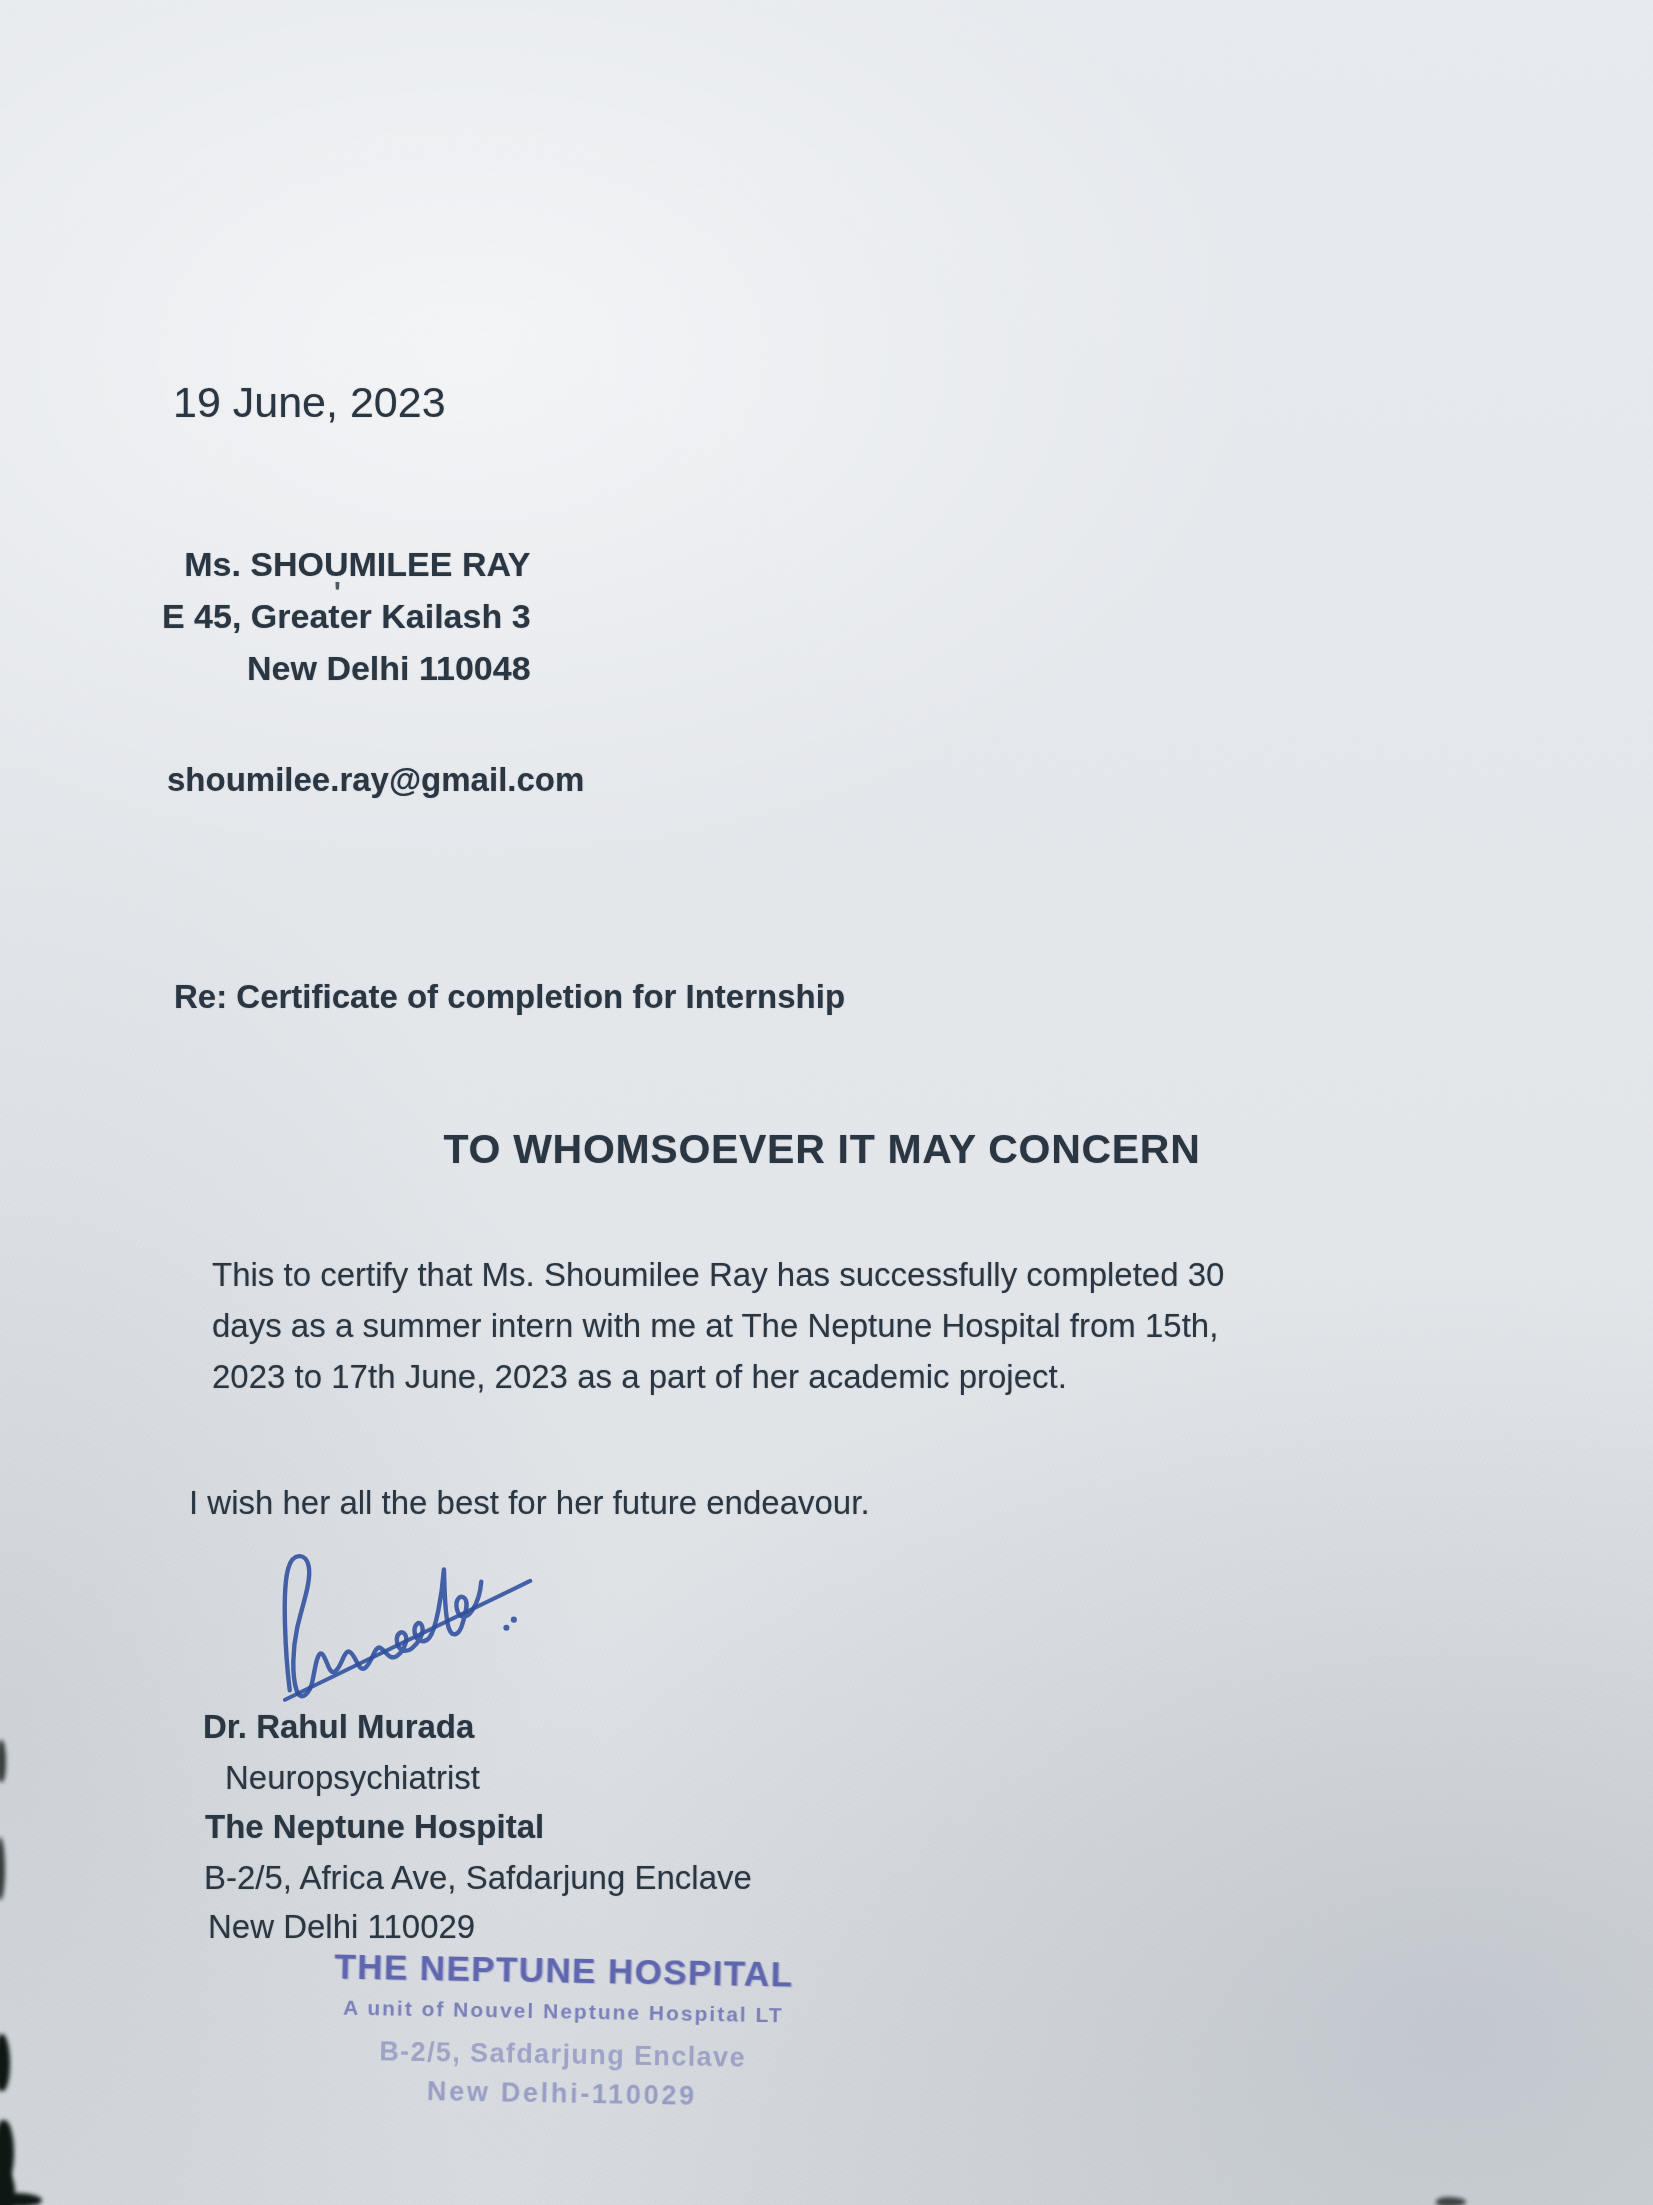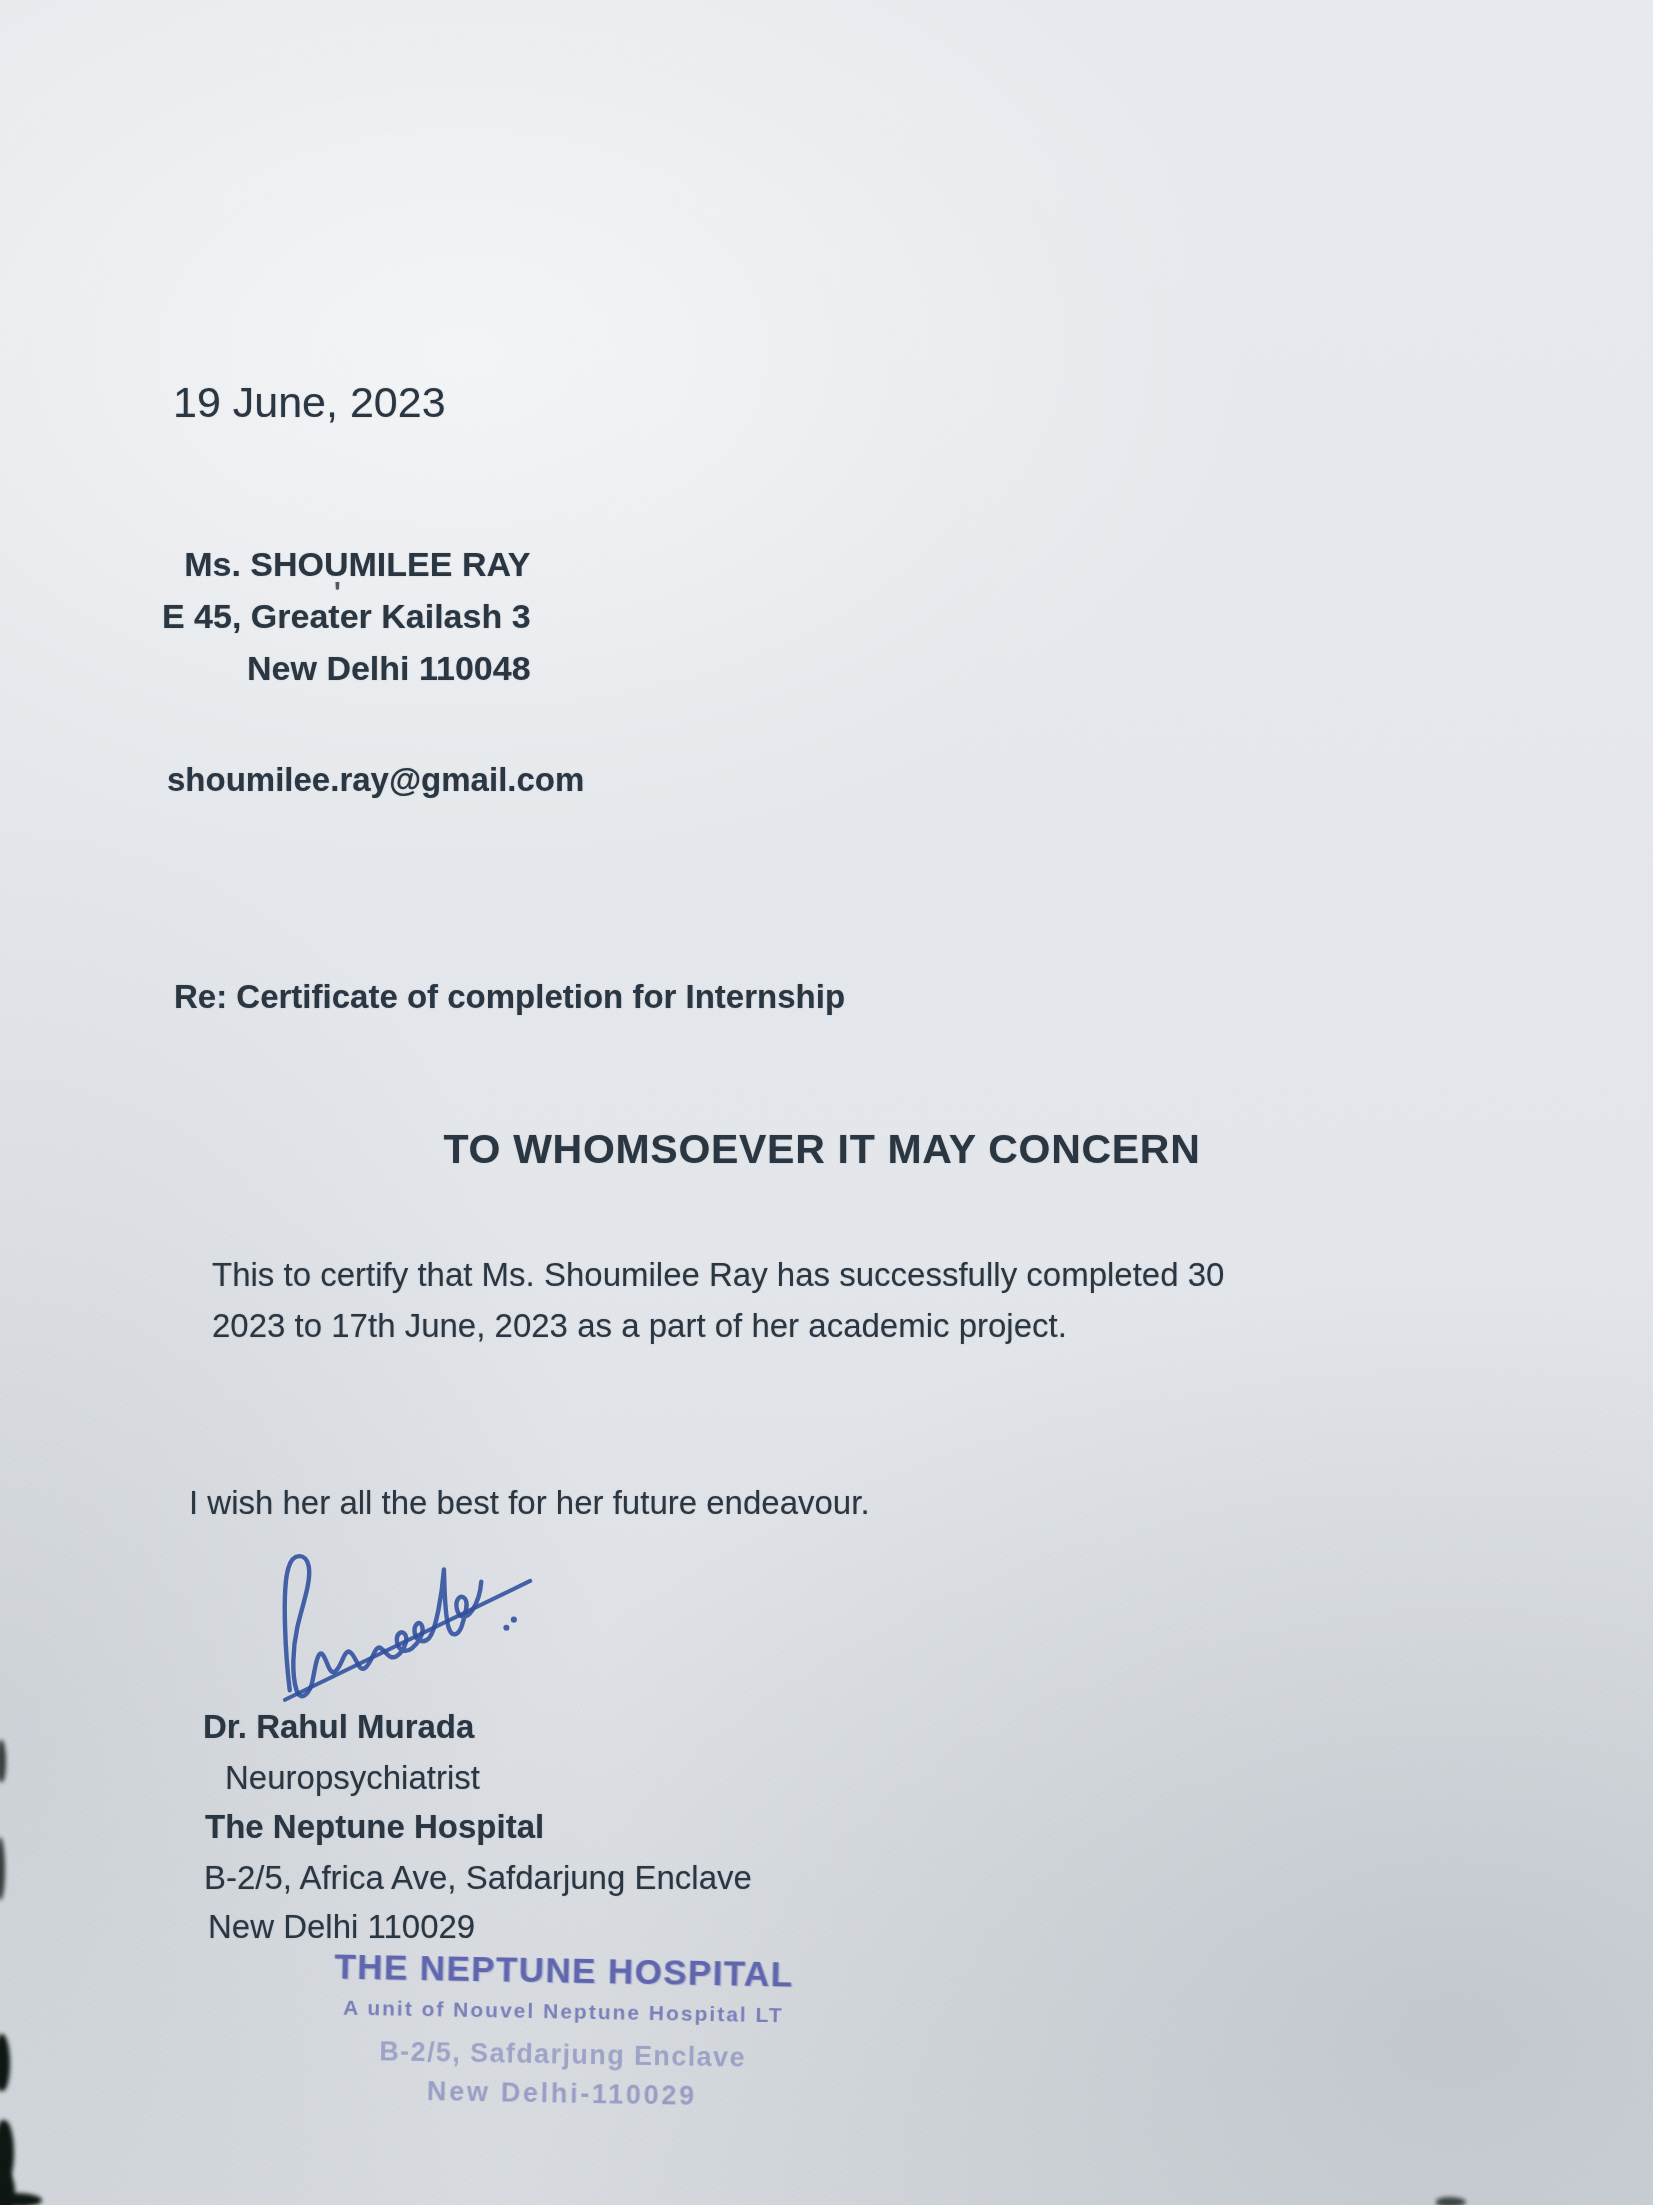--- a/index.html
+++ b/index.html
@@ -76,20 +76,21 @@
 <div class="txt stray">'</div>
 
 <div class="txt email">shoumilee.ray@gmail.com</div>
 
 <div class="txt subject">Re: Certificate of completion for Internship</div>
 
 <div class="txt heading">TO WHOMSOEVER IT MAY CONCERN</div>
 
 <div class="txt bodytxt">
   <div>This to certify that Ms. Shoumilee Ray has successfully completed 30</div>
+  <div>days as a summer intern with me at The Neptune Hospital from 15th,</div>
   <div>2023 to 17th June, 2023 as a part of her academic project.</div>
 </div>
 
 <div class="txt closing">I wish her all the best for her future endeavour.</div>
 
 <svg class="sig-svg" viewBox="0 0 420 240" aria-hidden="true">
   <path stroke-width="6.5" d="
     M 30 208
     C 24 160, 18 60, 28 28
     C 34 6, 54 4, 58 26

